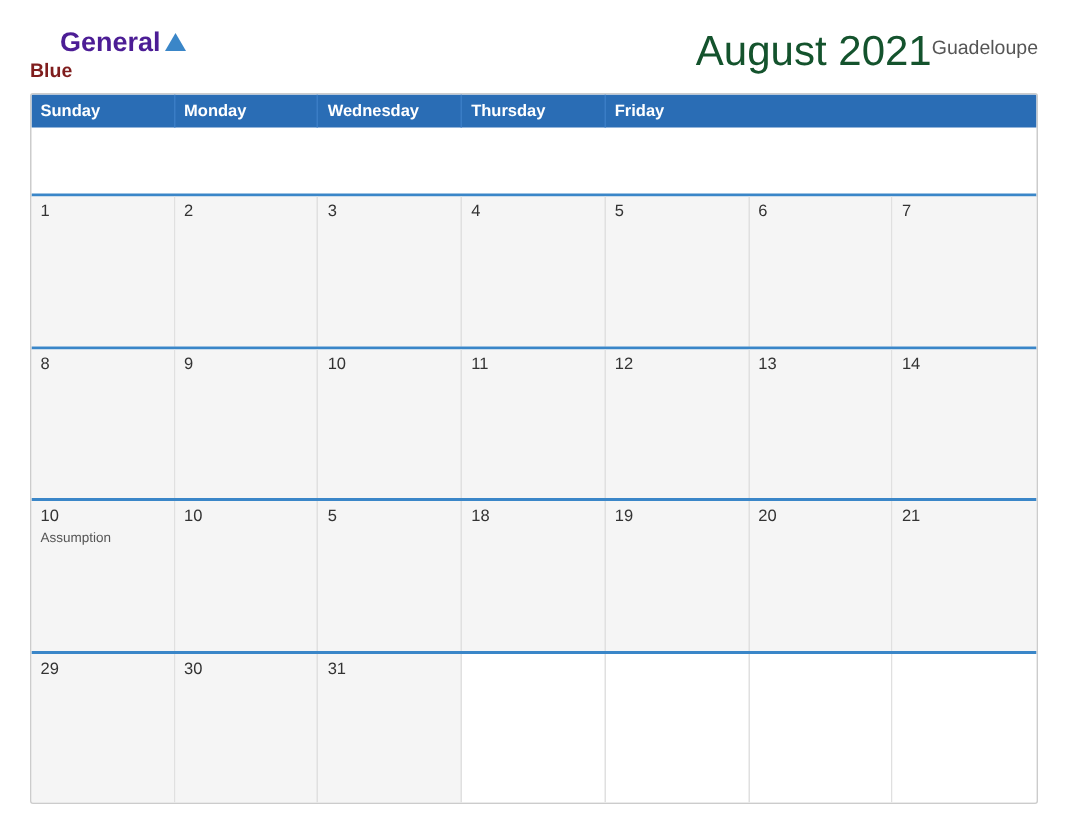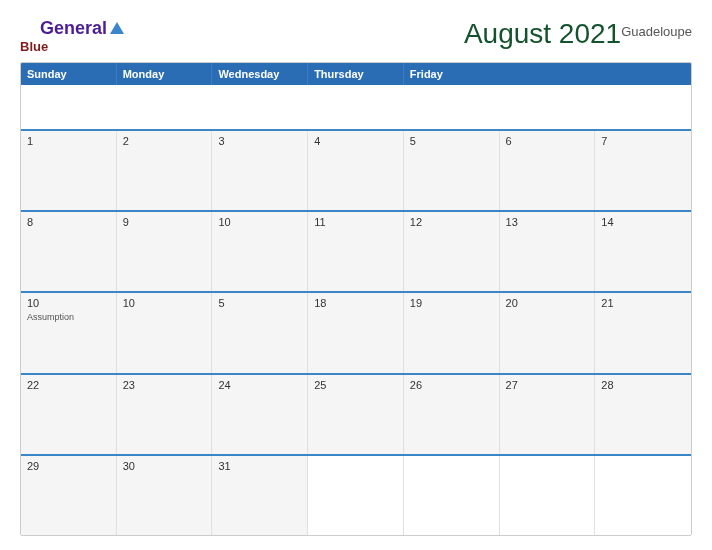--- a/index.html
+++ b/index.html
@@ -212,43 +212,20 @@
           </div>
           <div class="cal-cell">
             <span class="day-num">20</span>
           </div>
           <div class="cal-cell">
             <span class="day-num">21</span>
           </div>
         </div>
         <div class="cal-week">
           <div class="cal-cell">
-            <span class="day-num">22</span>
-          </div>
-          <div class="cal-cell">
-            <span class="day-num">23</span>
-          </div>
-          <div class="cal-cell">
-            <span class="day-num">24</span>
-          </div>
-          <div class="cal-cell">
-            <span class="day-num">25</span>
-          </div>
-          <div class="cal-cell">
-            <span class="day-num">26</span>
-          </div>
-          <div class="cal-cell">
-            <span class="day-num">27</span>
-          </div>
-          <div class="cal-cell">
-            <span class="day-num">28</span>
-          </div>
-        </div>
-        <div class="cal-week">
-          <div class="cal-cell">
             <span class="day-num">29</span>
           </div>
           <div class="cal-cell">
             <span class="day-num">30</span>
           </div>
           <div class="cal-cell">
             <span class="day-num">31</span>
           </div>
           <div class="cal-cell empty"></div>
           <div class="cal-cell empty"></div>

